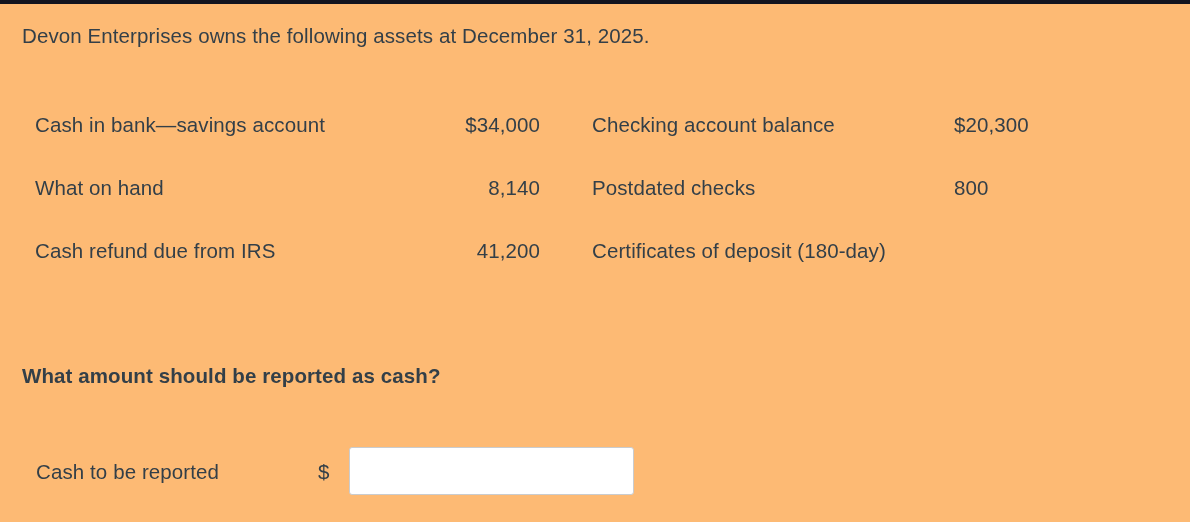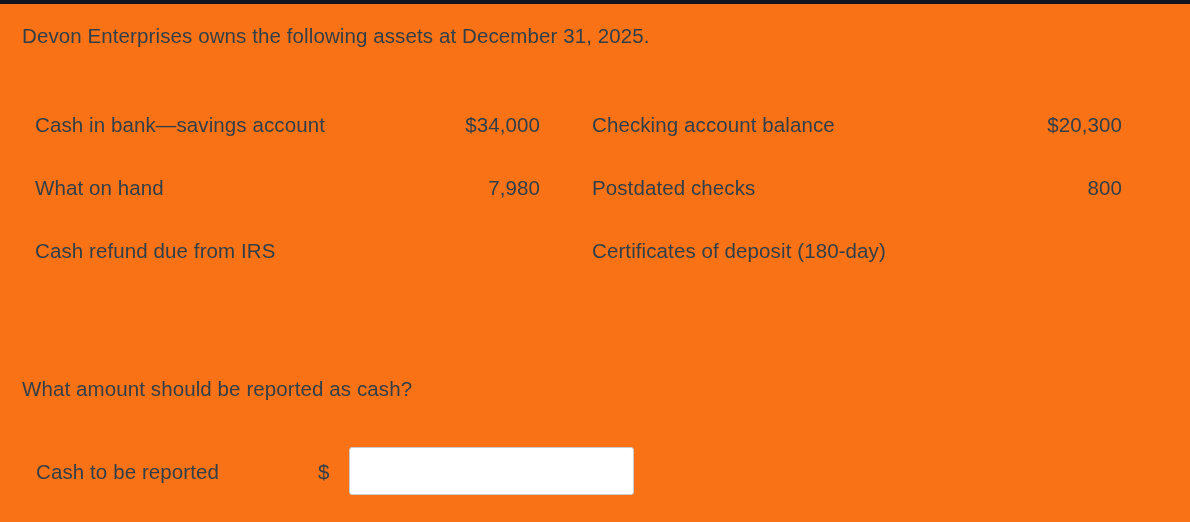--- a/index.html
+++ b/index.html
@@ -22,21 +22,21 @@
     width: 1190px;
     height: 4px;
     background: #12141f;
   }
   .page {
     position: absolute;
     top: 4px;
     left: 0;
     width: 1190px;
     height: 518px;
-    background: #f97316;
+    background: #fdba74;
   }
   .prompt {
     position: absolute;
     left: 22px;
     top: 19px;
     font-size: 20.5px;
     line-height: 26px;
     letter-spacing: 0.1px;
     color: #333f48;
     white-space: nowrap;
@@ -67,33 +67,33 @@
   .c-value-left {
     left: 340px;
     width: 200px;
     text-align: right;
   }
   .c-label-right {
     left: 592px;
     text-align: center;
   }
   .c-value-right {
-    left: 922px;
+    left: 954px;
     width: 200px;
-    text-align: right;
   }
   .question {
     position: absolute;
     left: 22px;
-    top: 372px;
+    top: 359px;
     font-size: 20.5px;
     line-height: 26px;
     letter-spacing: 0.1px;
     color: #333f48;
     white-space: nowrap;
+    font-weight: bold;
   }
   .answer-row {
     position: absolute;
     left: 0;
     top: 443px;
     width: 1054px;
     height: 52px;
     padding-left: 44px;
   }
   .answer-label {
@@ -144,27 +144,28 @@
 
     <div class="asset-row">
       <div class="cell c-label-left">Cash in bank—savings account</div>
       <div class="cell c-value-left">$34,000</div>
       <div class="cell c-label-right">Checking account balance</div>
       <div class="cell c-value-right">$20,300</div>
     </div>
 
     <div class="asset-row">
       <div class="cell c-label-left">What on hand</div>
-      <div class="cell c-value-left">7,980</div>
+      <div class="cell c-value-left">8,140</div>
       <div class="cell c-label-right">Postdated checks</div>
       <div class="cell c-value-right">800</div>
     </div>
 
     <div class="asset-row">
       <div class="cell c-label-left">Cash refund due from IRS</div>
+      <div class="cell c-value-left">41,200</div>
       <div class="cell c-label-right">Certificates of deposit (180-day)</div>
     </div>
 
   </div>
 
   <div class="question">What amount should be reported as cash?</div>
 
   <div class="answer-row">
     <div class="answer-label">Cash to be reported</div>
     <div class="dollar-sign">$</div>

